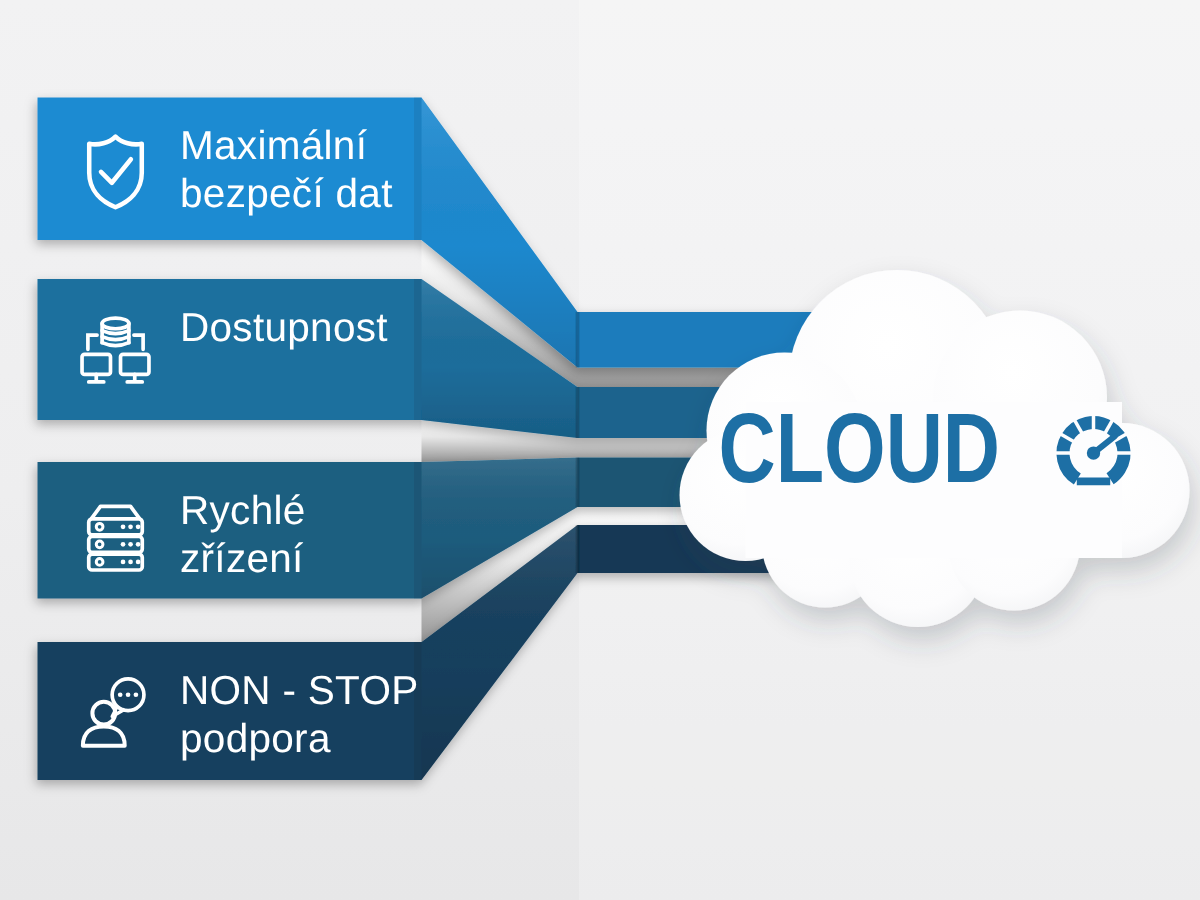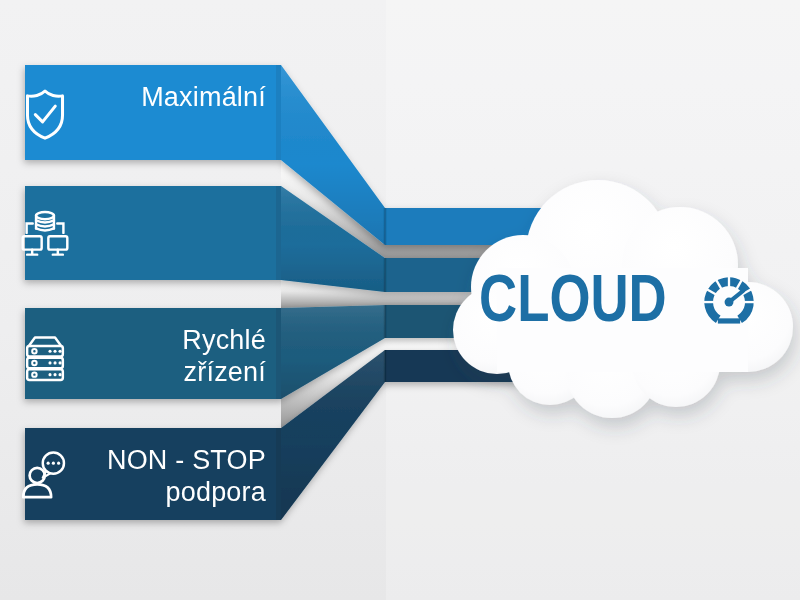--- a/index.html
+++ b/index.html
@@ -3,21 +3,21 @@
 <meta charset="utf-8">
 <style>
   html,body { margin:0; padding:0; background:#dddddd; }
   .stage {
     position:relative; width:800px; height:600px; overflow:hidden;
     font-family:"Liberation Sans","DejaVu Sans",sans-serif;
     background:linear-gradient(180deg,#f2f2f3 0%,#eeeeef 55%,#e7e7e8 100%);
   }
   .illustration { position:absolute; left:0; top:0; }
 
-  .banner-label { position:absolute; left:16px; width:250px; display:flex; align-items:flex-start;text-align:right; }
+  .banner-label { position:absolute; left:48px; width:250px; display:flex; align-items:flex-start; }
   .banner-icon { width:58px; height:58px; flex:0 0 58px; }
   .banner-text {
     position:absolute; left:72px; top:-3px; width:178px;
     color:#ffffff; font-size:27px; line-height:32px; font-weight:400;
     letter-spacing:0.2px; white-space:nowrap;
   }
   .banner-text .line { display:block; }
 
   .cloud-word {
     position:absolute; left:479px; top:269px; margin:0;
@@ -113,40 +113,42 @@
     </g>
   </svg>
 
   <div class="banner-label" style="top:85px;">
     <svg class="banner-icon" viewBox="0 0 48 48">
       <path d="M24 5 C20.5 8.5 14.5 10 9.5 9 L9.5 25 C9.5 35 16.5 41 24 44 C31.5 41 38.5 35 38.5 25 L38.5 9 C33.5 10 27.5 8.5 24 5 Z" fill="none" stroke="#ffffff" stroke-width="2.5" stroke-linejoin="round"></path>
       <path d="M16 24.5 L22 30.5 L32.5 17.5" fill="none" stroke="#ffffff" stroke-width="2.5" stroke-linecap="round" stroke-linejoin="round"></path>
     </svg>
     <div class="banner-text" style="top:-4px;">
       <span class="line">Maximální</span>
+      <span class="line">bezpečí dat</span>
     </div>
   </div>
 
   <div class="banner-label" style="top:205px;">
     <svg class="banner-icon" viewBox="0 0 52 52">
       <g fill="none" stroke="#ffffff" stroke-width="2.2" stroke-linecap="round">
         <ellipse cx="26" cy="9.5" rx="8" ry="3.2"></ellipse>
         <path d="M18 9.5 V21 M34 9.5 V21"></path>
         <path d="M18 13.8 Q26 17.4 34 13.8"></path>
         <path d="M18 17.4 Q26 21 34 17.4"></path>
         <path d="M18 21 Q26 24.6 34 21"></path>
         <path d="M15 16.5 H9.5 V25"></path>
         <path d="M37 16.5 H42.5 V25"></path>
         <rect x="6" y="28" width="17" height="12" rx="1.5"></rect>
         <rect x="29" y="28" width="17" height="12" rx="1.5"></rect>
         <path d="M14.5 40 V43.5 M10 44.5 H19"></path>
         <path d="M37.5 40 V43.5 M33 44.5 H42"></path>
       </g>
     </svg>
     <div class="banner-text">
+      <span class="line">Dostupnost</span>
     </div>
   </div>
 
   <div class="banner-label" style="top:327px;">
     <svg class="banner-icon" viewBox="0 0 52 52">
       <g fill="none" stroke="#ffffff" stroke-width="2.2" stroke-linejoin="round">
         <path d="M11.5 17 L17 9.5 H35 L40.5 17"></path>
         <rect x="10" y="17" width="32" height="9.5" rx="2"></rect>
         <rect x="10" y="27.5" width="32" height="9.5" rx="2"></rect>
         <rect x="10" y="38" width="32" height="9.5" rx="2"></rect>

